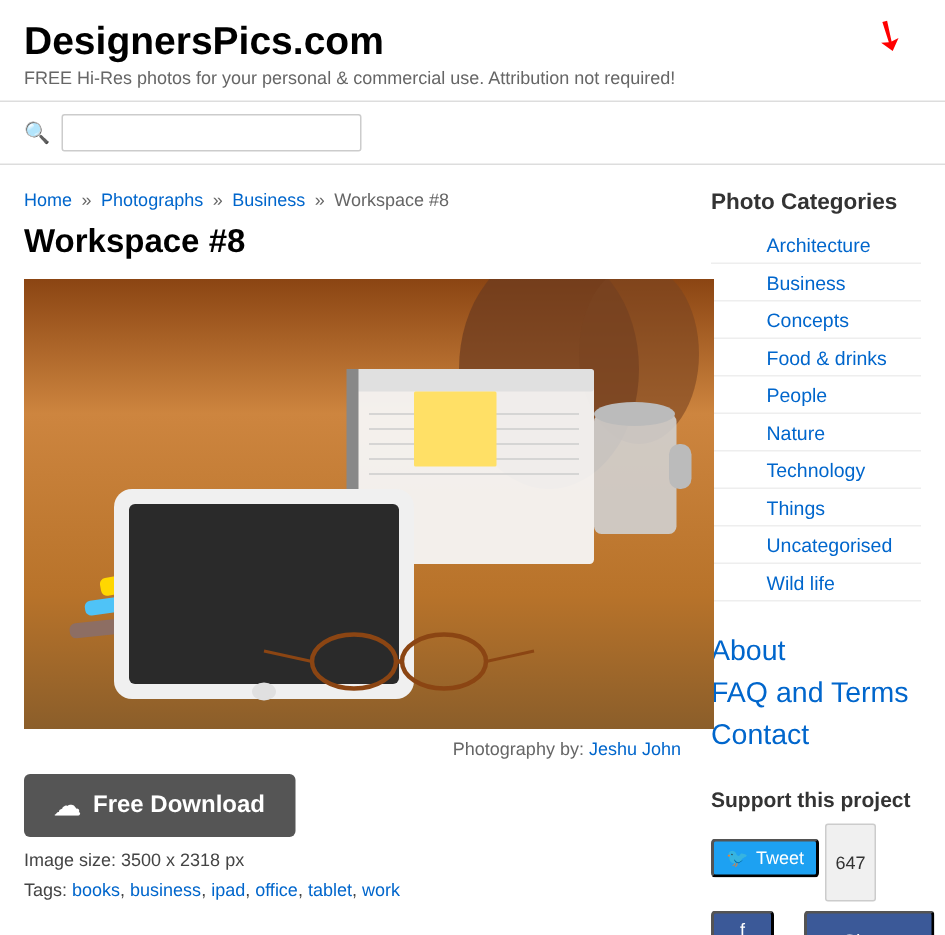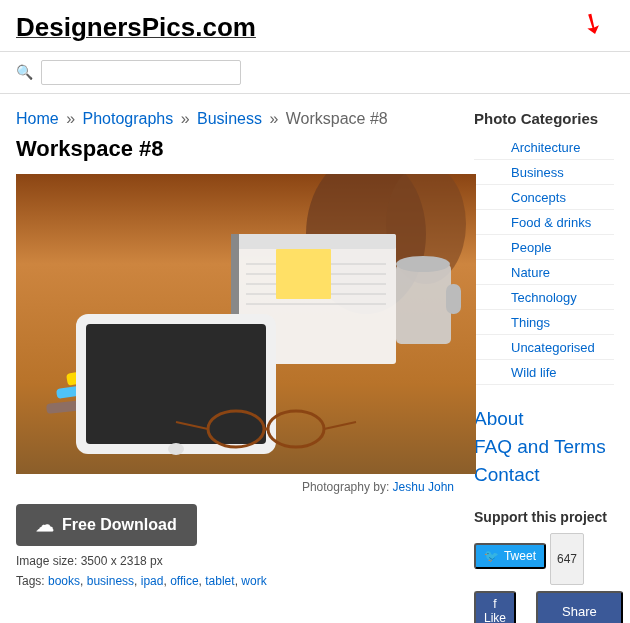--- a/index.html
+++ b/index.html
@@ -13,21 +13,21 @@
     
     .search-bar { padding: 8px 16px; border-bottom: 1px solid #ddd; }
     .search-input { width: 200px; border: 1px solid #ccc; padding: 4px 8px; font-size: 13px; border-radius: 2px; }
 
     
     .main-layout { display: flex; padding: 16px; gap: 20px; }
     .content { flex: 1; min-width: 0; }
     .sidebar { width: 140px; flex-shrink: 0; }
 
     
-    .breadcrumb { font-size: 16px; color: #666; margin-bottom: 8px; }
+    .breadcrumb { font-size: 12px; color: #666; margin-bottom: 8px; }
     .breadcrumb a { color: #0066cc; text-decoration: none; }
     .breadcrumb-sep { margin: 0 3px; color: #666; }
 
     
     .page-title { font-size: 22px; font-weight: bold; margin-bottom: 12px; color: #000; }
 
     
     .photo-container { width: 100%; margin-bottom: 6px; }
 
     
@@ -121,25 +121,26 @@
       font-size: 12px;
       border-radius: 2px;
     }
   </style>
 </head>
 <body>
 
 <div style="position:relative;">
 
   <div class="header">
-    <div style="position:relative;text-decoration:underline;">
+    <div style="position:relative;">
       <span class="site-title">DesignersPics.com</span>
       
       <span style="position:absolute; right:10px; top:-5px; color:red; font-size:28px; transform:rotate(30deg);">➘</span>
     </div>
+    <div class="site-tagline">FREE Hi-Res photos for your personal &amp; commercial use. Attribution not required!</div>
   </div>
 
   <div class="search-bar">
     <span style="margin-right:4px;">🔍</span>
     <input type="text" class="search-input" placeholder="" style="">
   </div>
 
   <div class="main-layout">
 
     <div class="content">

